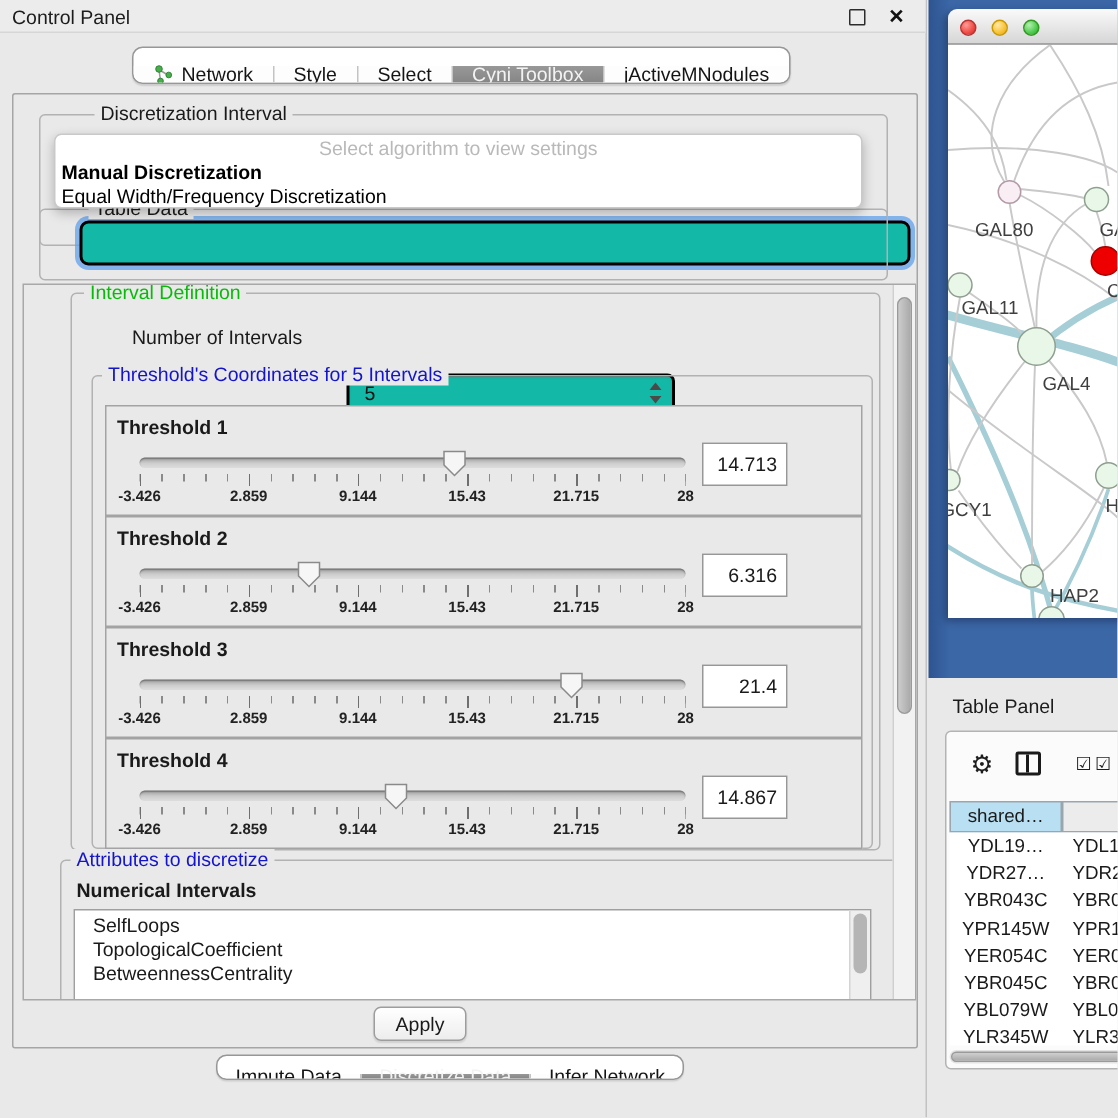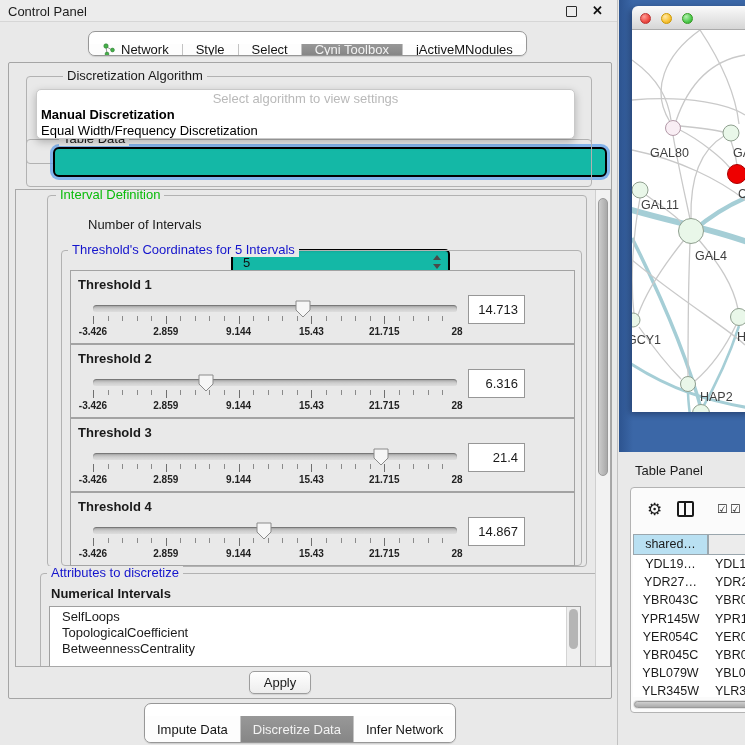--- a/index.html
+++ b/index.html
@@ -12,21 +12,21 @@
   .titlebar .title { position:absolute; left:8px; top:4px; font-size:13px; color:#1c1c1c; }
   .float-icon { position:absolute; right:40px; top:6px; width:11px; height:11px; border:1.5px solid #2c2c2c; border-radius:1px; cursor:pointer; }
   .close-icon { position:absolute; right:14px; top:3px; font-size:13px; font-weight:bold; color:#111; cursor:pointer; }
 
   
   .segmented { position:absolute; display:inline-flex; height:25px; background:#ffffff; border:1px solid #979797; border-radius:7px; overflow:hidden; box-shadow:0 1px 1px rgba(0,0,0,.12); }
   .segmented .seg { display:flex; align-items:center; gap:5px; padding:0 13px; font-size:13px; color:#141414; background:#fdfdfd; border-left:1px solid #c3c3c3; cursor:pointer; white-space:nowrap;margin-top:12px; }
   .segmented .seg:first-child { border-left:none; }
   .segmented .seg.active { background:linear-gradient(#989898,#868686); color:#f3f3f3; }
   #top-tabbar { left:88px; top:31px; }
-  #bottom-tabbar { left:144px; top:703px; height:40px; }
+  #bottom-tabbar { left:144px; top:703px; height:17px; }
   #bottom-tabbar .seg { padding:0 12px; }
 
   
   .content-panel { position:absolute; left:8px; top:62px; width:604px; height:637px; border:1px solid #a5a5a5; border-radius:2px; background:#e9e9e9; }
 
   .groupbox { position:absolute; border:1px solid #b2b2b2; border-radius:4px; }
   .group-title { position:absolute; top:-8px; background:#e9e9e9; padding:0 4px; font-size:13px; line-height:14px; white-space:nowrap; }
   .gt-green { color:#09bb09; }
   .gt-blue { color:#1414cc; }
 
@@ -140,21 +140,21 @@
         <span>Cyni Toolbox</span>
       </div>
     <div class="seg">
         <span>jActiveMNodules</span>
       </div>
   </div>
 
   <div class="content-panel">
 
     <div class="groupbox" style="left:17px; top:13px; width:566px; height:88px;">
-      <span class="group-title" style="left:36px;">Discretization Algorithm</span>
+      <span class="group-title" style="left:36px;">Discretization Interval</span>
       <div id="algo-combo" class="combobox"></div>
     </div>
 
     <div class="popup">
       <div class="ph">Select algorithm to view settings</div>
       <div class="opt selected">Manual Discretization</div>
       <div class="opt">Equal Width/Frequency Discretization</div>
     </div>
 
     <div class="groupbox" style="left:17px; top:76px; width:566px; height:48px;">

